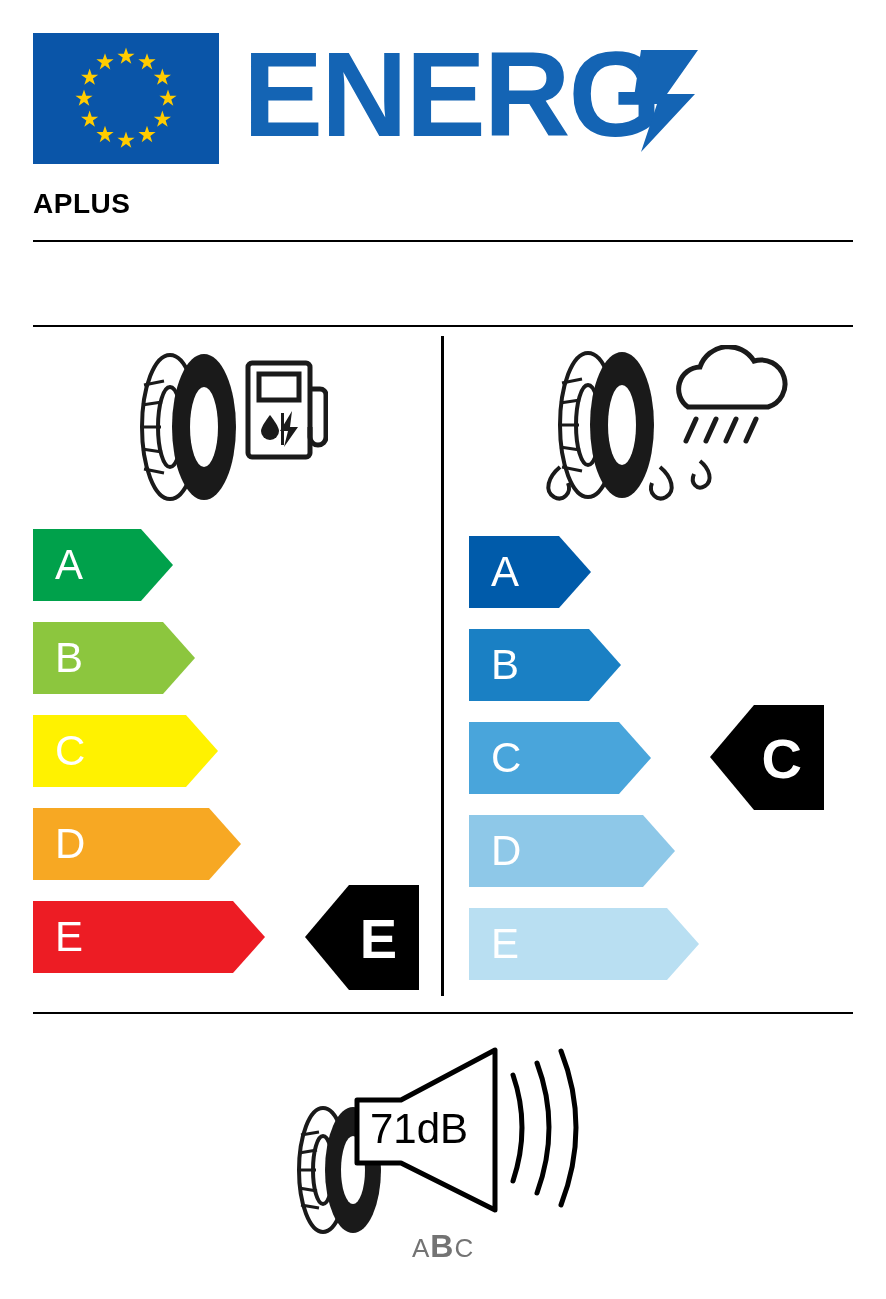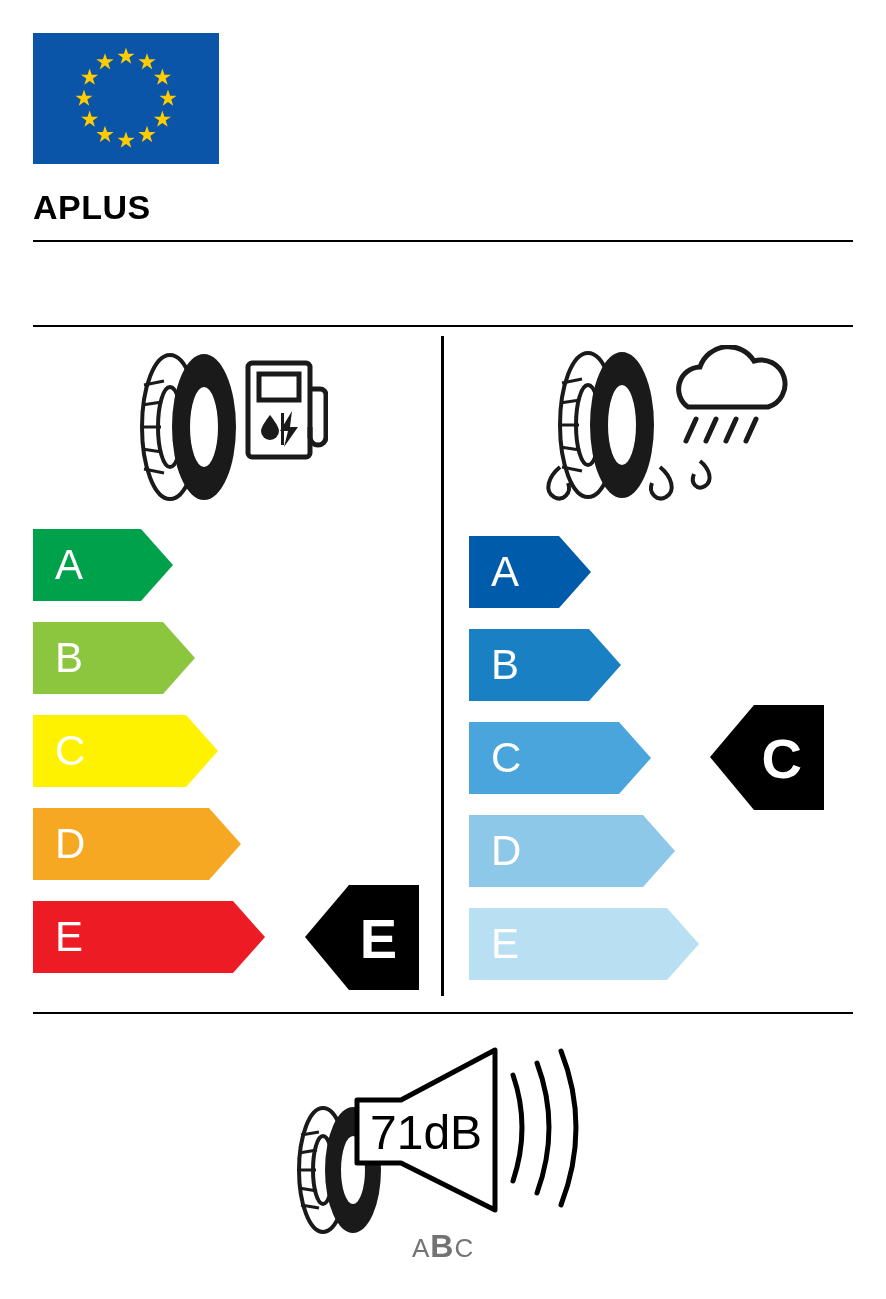--- a/index.html
+++ b/index.html
@@ -34,21 +34,21 @@
     position: absolute;
     left: 243px;
     top: 40px;
     width: 470px;
     height: 118px;
   }
   .brand {
     position: absolute;
     left: 33px;
     top: 188px;
-    font-size: 34px;
+    font-size: 28px;
     font-weight: bold;
     color: #000;
     letter-spacing: 0.5px;
   }
   .rule {
     position: absolute;
     background: #000;
     height: 2px;
   }
   .rule-top   { left: 33px; top: 240px;  width: 820px; }
@@ -101,21 +101,21 @@
     font-weight: bold;
     color: #fff;
     font-family: "Liberation Sans", sans-serif;
   }
 
   
   .db-text {
     position: absolute;
     left: 370px;
     top: 1105px;
-    font-size: 48px;
+    font-size: 42px;
     color: #000;
     font-family: "Liberation Sans", sans-serif;
   }
   .noise-classes {
     position: absolute;
     left: 412px;
     top: 1228px;
     font-size: 26px;
     color: #737373;
     letter-spacing: 1px;
@@ -169,20 +169,26 @@
               <polygon points="0,-9 2.1,-2.8 8.6,-2.8 3.3,1.1 5.3,7.3 0,3.4 -5.3,7.3 -3.3,1.1 -8.6,-2.8 -2.1,-2.8"></polygon>
             </g>
           <g transform="rotate(330) translate(0,-42) rotate(-330)">
               <polygon points="0,-9 2.1,-2.8 8.6,-2.8 3.3,1.1 5.3,7.3 0,3.4 -5.3,7.3 -3.3,1.1 -8.6,-2.8 -2.1,-2.8"></polygon>
             </g>
         </g>
       </g>
     </svg>
   </div>
 
+  <div class="energ-word">
+    <svg viewBox="0 0 470 118" width="470" height="118">
+      <text x="0" y="96" font-family="Liberation Sans, sans-serif" font-size="120" font-weight="bold" fill="#1464b4" letter-spacing="-2">ENERG</text>
+      <polygon points="398,10 455,10 424,54 452,54 398,112 414,64 390,64" fill="#1464b4"></polygon>
+    </svg>
+  </div>
 
   <div class="brand">APLUS</div>
 
   <div class="rule rule-top"></div>
   <div class="rule rule-mid"></div>
   <div class="rule rule-bot"></div>
   <div class="divider-v"></div>
 
   <div class="pict pict-fuel">
     <svg viewBox="0 0 210 165" width="210" height="165">

